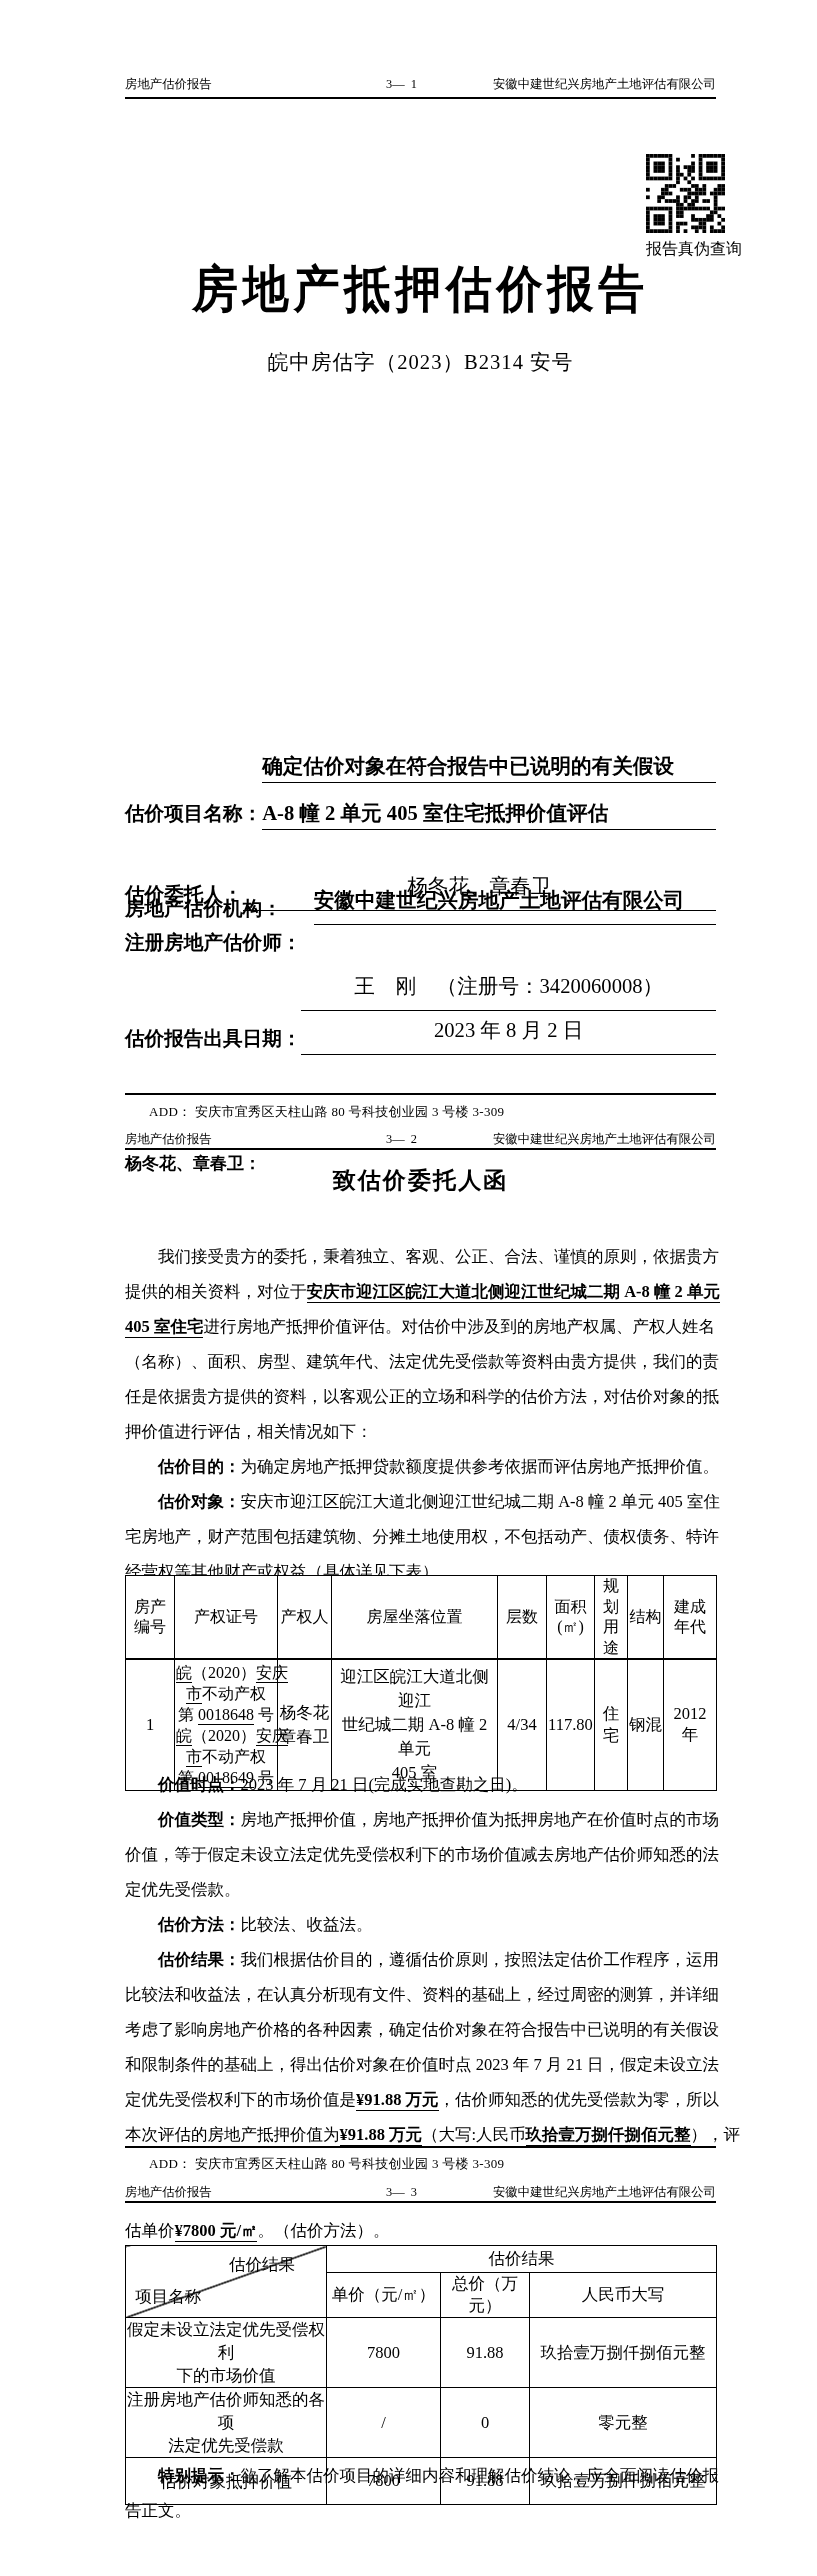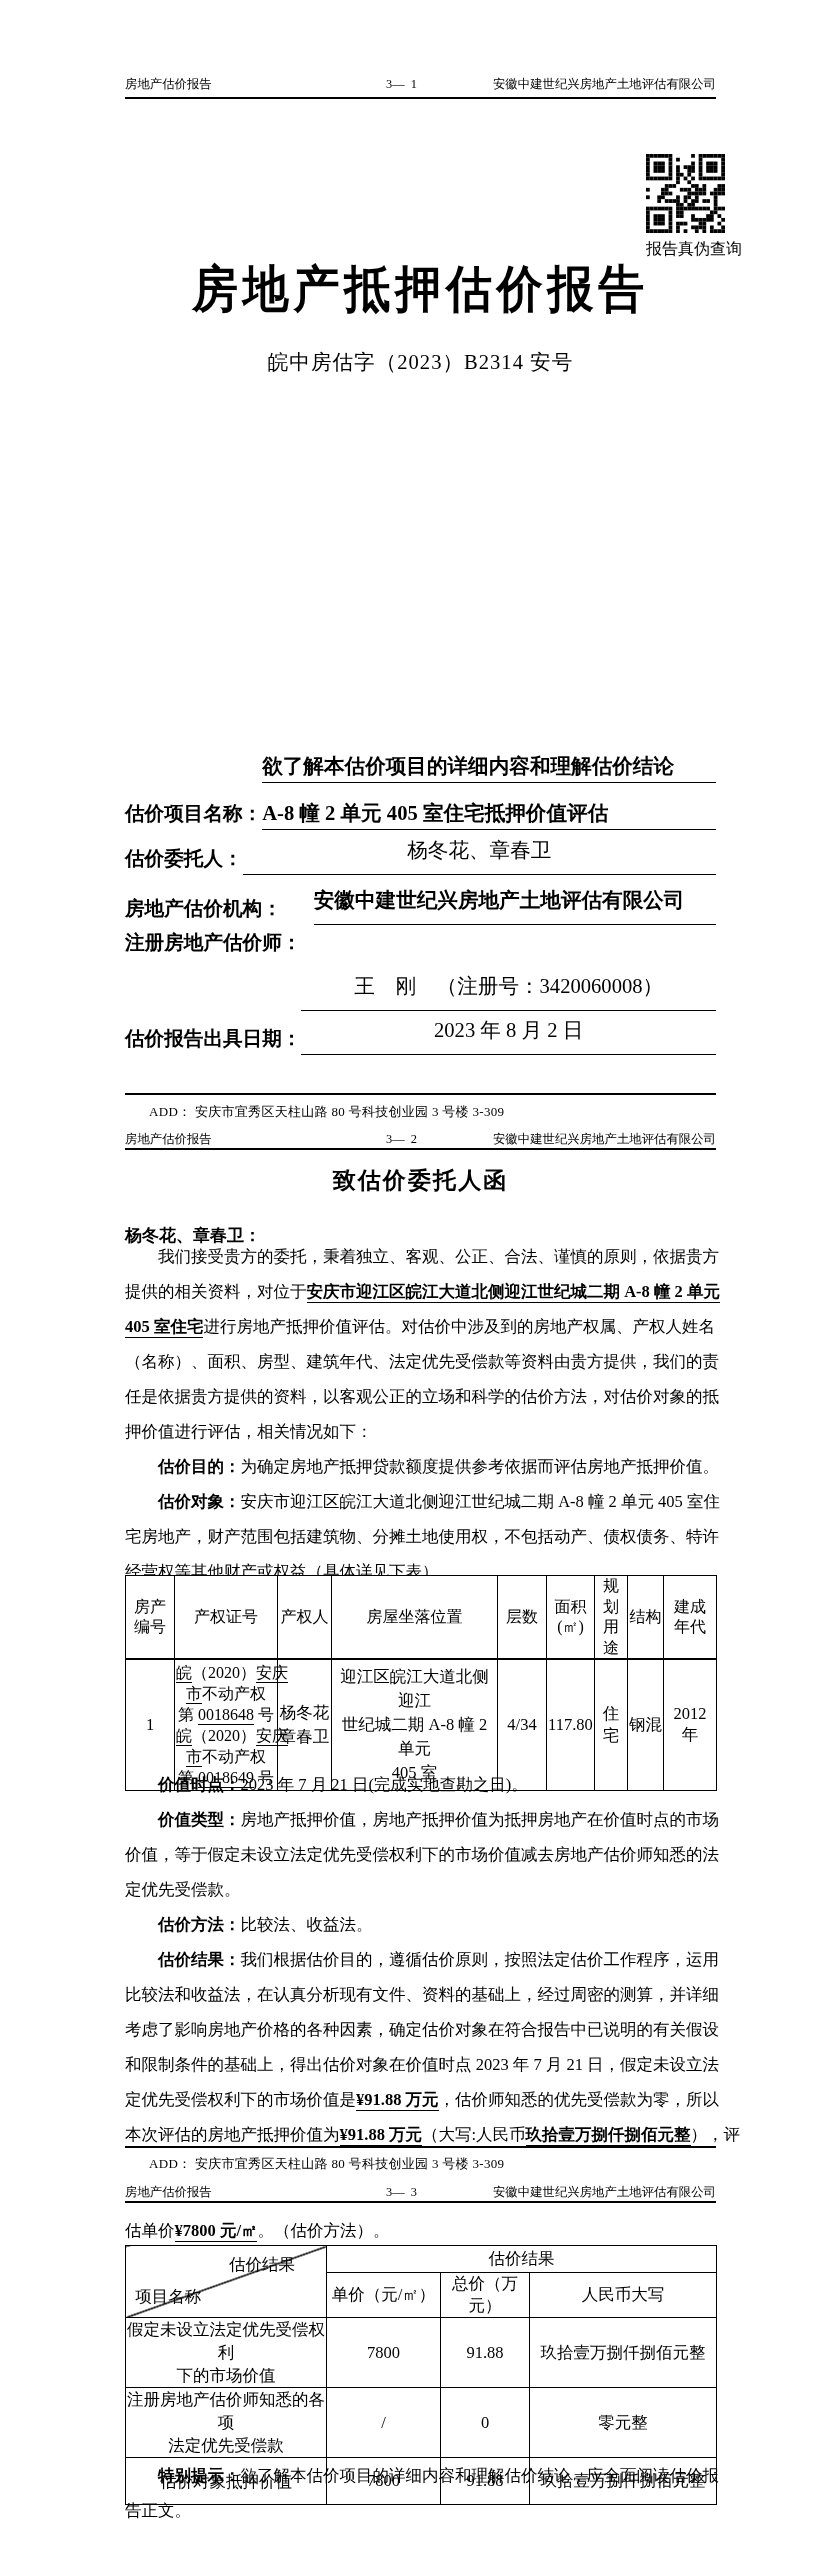--- a/index.html
+++ b/index.html
@@ -299,26 +299,26 @@
       </svg>
     <div class="qr-cap">报告真伪查询</div>
   </div>
 
   <div class="abs title" style="top:256px;">房地产抵押估价报告</div>
   <div class="abs docno" style="top:348px;">皖中房估字（2023）B2314 安号</div>
 
   <div class="abs fillrow" style="top:752px;">
     <span class="flabel">估价项目名称：</span>
     <div class="fill2">
-      <div class="fl">欲了解本估价项目的详细内容和理解估价结论</div>
+      <div class="fl">确定估价对象在符合报告中已说明的有关假设</div>
       <div class="fl">A-8 幢 2 单元 405 室住宅抵押价值评估</div>
     </div>
   </div>
 
-  <div class="abs fillrow" style="top:836px;">
+  <div class="abs fillrow" style="top:872px;">
     <span class="flabel">估价委托人：</span>
     <div class="fill center">杨冬花、章春卫</div>
   </div>
 
   <div class="abs fillrow" style="top:886px;gap:32px;">
     <span class="flabel">房地产估价机构：</span>
     <div class="fill bold">安徽中建世纪兴房地产土地评估有限公司</div>
   </div>
 
   <div class="abs fillrow" style="top:929px;gap:41px;">
@@ -339,21 +339,21 @@
   <div class="abs addr" style="top:1103px;">ADD： 安庆市宜秀区天柱山路 80 号科技创业园 3 号楼 3-309</div>
 
   <div class="abs ph" style="top:1131px;">
     <span class="ph-left">房地产估价报告</span>
     <span class="ph-center">3—  2</span>
     <span class="ph-right">安徽中建世纪兴房地产土地评估有限公司</span>
   </div>
   <div class="abs rule" style="top:1148px;"></div>
 
   <div class="abs sect-title" style="top:1165px;">致估价委托人函</div>
-  <div class="abs salut" style="top:1224px;">杨冬花、章春卫：</div>
+  <div class="abs salut" style="top:1152px;">杨冬花、章春卫：</div>
 
   <div class="abs tlines" style="top:1239px;">
       <div class="tline indent"><span>我们接受贵方的委托，秉着独立、客观、公正、合法、谨慎的原则，依据贵方</span></div>
       <div class="tline"><span>提供的相关资料，对位于</span><span class="b u">安庆市迎江区皖江大道北侧迎江世纪城二期 A-8 幢 2 单元</span></div>
       <div class="tline"><span class="b u">405 室住宅</span><span>进行房地产抵押价值评估。对估价中涉及到的房地产权属、产权人姓名</span></div>
       <div class="tline"><span>（名称）、面积、房型、建筑年代、法定优先受偿款等资料由贵方提供，我们的责</span></div>
       <div class="tline"><span>任是依据贵方提供的资料，以客观公正的立场和科学的估价方法，对估价对象的抵</span></div>
       <div class="tline"><span>押价值进行评估，相关情况如下：</span></div>
       <div class="tline indent"><span class="b">估价目的：</span><span>为确定房地产抵押贷款额度提供参考依据而评估房地产抵押价值。</span></div>
       <div class="tline indent"><span class="b">估价对象：</span><span>安庆市迎江区皖江大道北侧迎江世纪城二期 A-8 幢 2 单元 405 室住</span></div>

